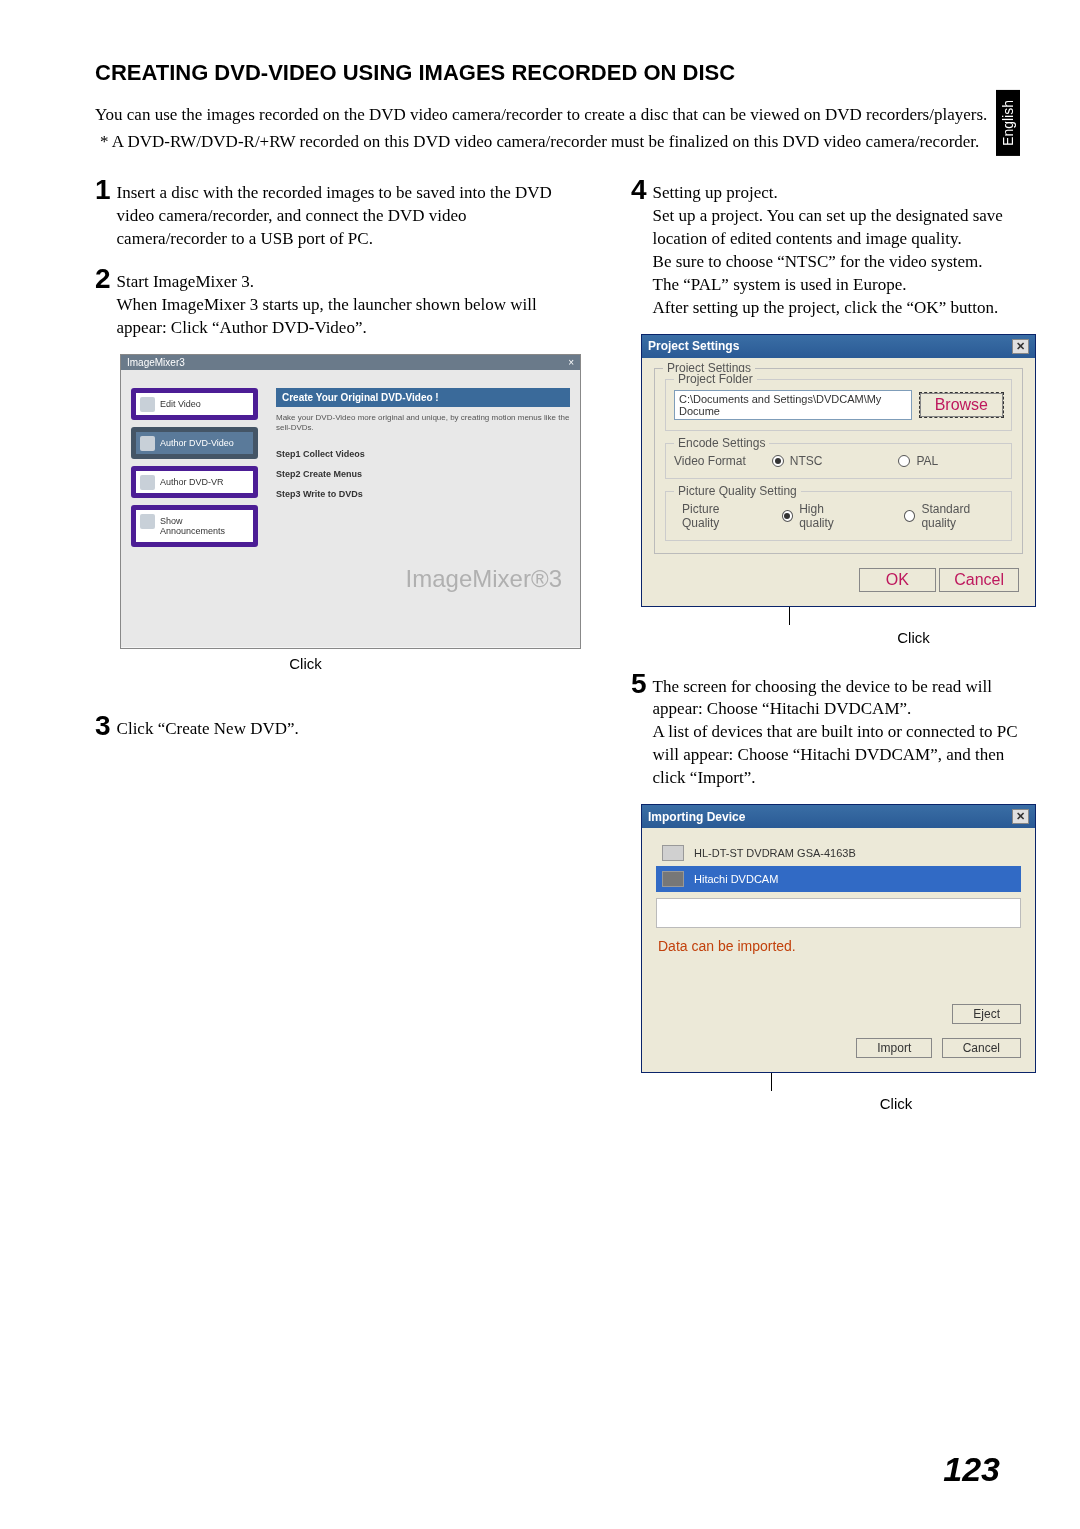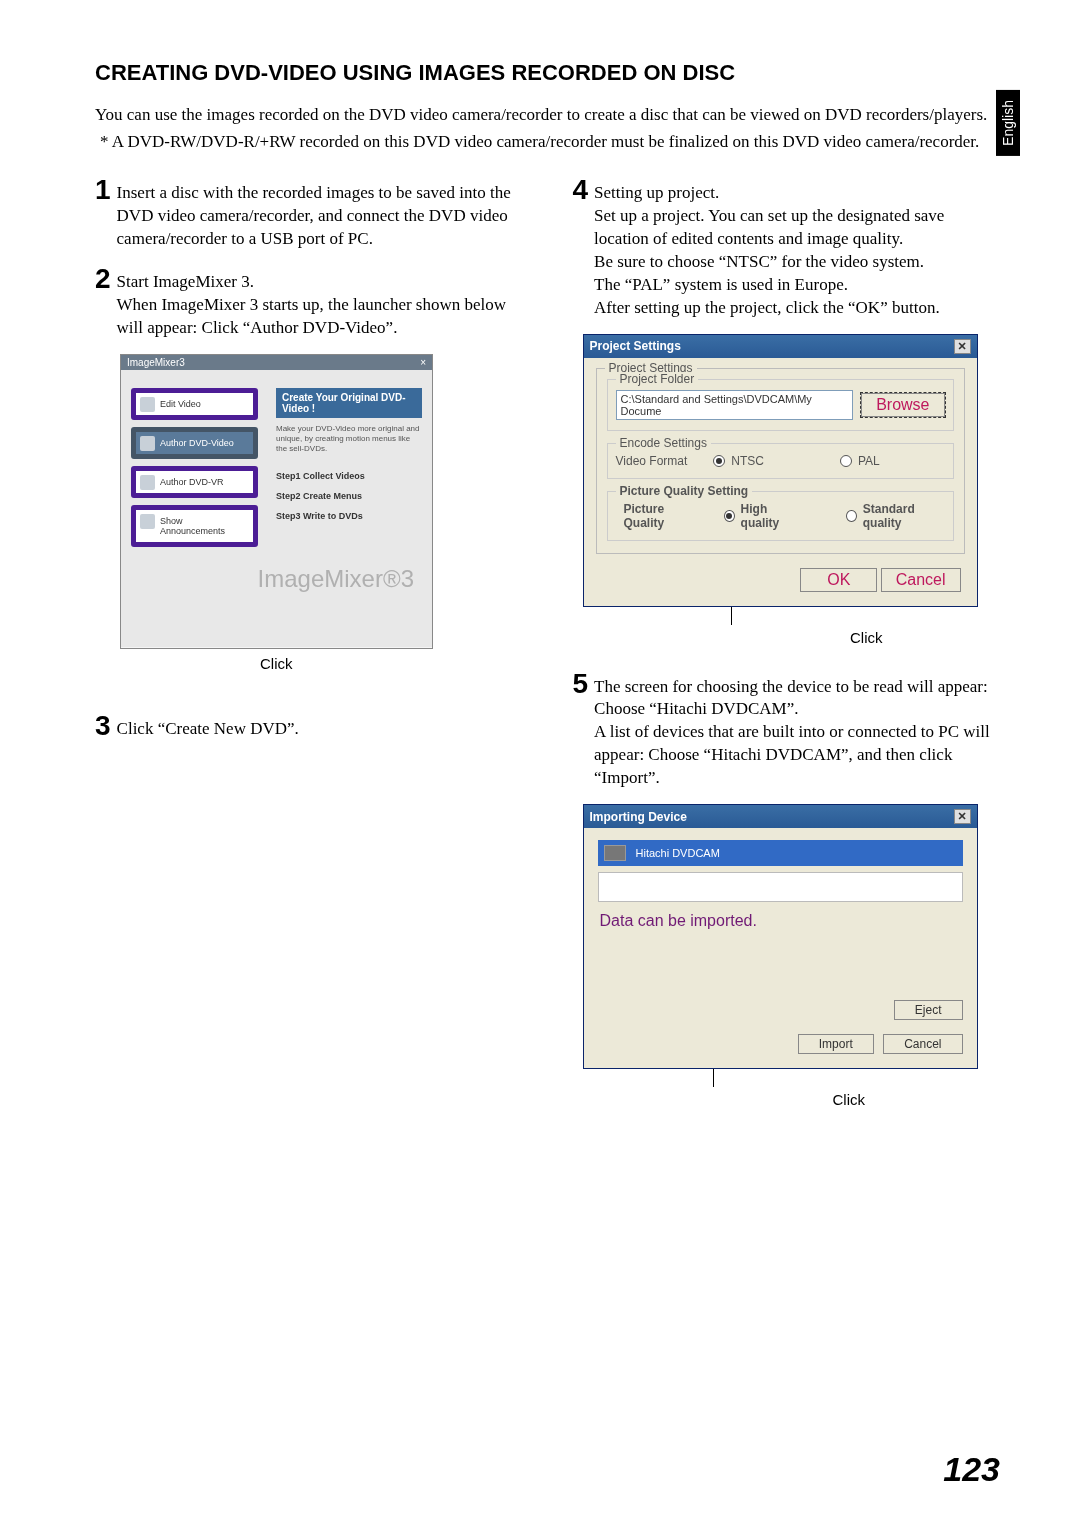--- a/index.html
+++ b/index.html
@@ -78,21 +78,21 @@
   .click-label-right {
     text-align: center;
     font-family: Arial, sans-serif;
     font-size: 15px;
     margin-top: 4px;
     margin-left: 150px;
   }
 
   
   .launcher {
-    width: 313px;
+    width: 461px;
     height: 295px;
     border: 1px solid #888;
     background: #f5f5f5;
     position: relative;
     font-family: Arial, sans-serif;
   }
   .launcher-title {
     background: #6a7a8a;
     color: #fff;
     font-size: 10px;
@@ -289,23 +289,23 @@
     background: #d0d0d0;
     border: 1px solid #999;
   }
   .id-blank {
     border: 1px solid #bbb;
     background: #fff;
     height: 30px;
     margin: 2px 14px 10px;
   }
   .id-status {
-    font-size: 16px;
-    color: #701a75;
-    margin: 6px 16px 64px;
+    font-size: 14px;
+    color: #c2410c;
+    margin: 6px 16px 44px;
   }
   .id-buttons {
     text-align: right;
     padding: 6px 14px 14px;
   }
   .id-btn {
     border: 1px solid #888;
     background: #ece9d8;
     padding: 2px 20px;
     font-size: 12px;
@@ -415,21 +415,21 @@
           <span>Project Settings</span>
           <span class="ps-close">✕</span>
         </div>
         <div class="ps-body">
           <div class="ps-fieldset">
             <div class="ps-legend">Project Settings</div>
 
             <div class="ps-inner-fieldset">
               <div class="ps-legend">Project Folder</div>
               <div class="ps-row">
-                <div class="ps-input">C:\Standard and Settings\DVDCAM\My Docume</div>
+                <div class="ps-input">C:\Documents and Settings\DVDCAM\My Docume</div>
                 <button class="ps-btn highlight">Browse</button>
               </div>
             </div>
 
             <div class="ps-inner-fieldset">
               <div class="ps-legend">Encode Settings</div>
               <div class="ps-row" style="gap:26px;">
                 <span>Video Format</span>
                 <span class="radio-row">
                   <span class="radio-circle">
@@ -437,21 +437,21 @@
                     </span>
                   <span>NTSC</span>
                 </span>
                 <span class="radio-row" style="margin-left:50px;">
                   <span class="radio-circle"></span>
                   <span>PAL</span>
                 </span>
               </div>
             </div>
 
-            <div class="ps-inner-fieldset" style="margin-bottom:0;font-weight:bold;">
+            <div class="ps-inner-fieldset" style="margin-bottom:0;">
               <div class="ps-legend">Picture Quality Setting</div>
               <div class="ps-row" style="gap:26px;margin-left:8px;">
                 <span>Picture Quality</span>
                 <span class="radio-row">
                   <span class="radio-circle">
                       <span class="radio-dot"></span>
                     </span>
                   <span>High quality</span>
                 </span>
                 <span class="radio-row" style="margin-left:20px;">
@@ -477,20 +477,24 @@
 A list of devices that are built into or connected to PC will appear: Choose “Hitachi DVDCAM”, and then click “Import”.</div>
     </div>
 
     <div class="figure-box" style="margin-left:10px;">
       <div class="id-dialog">
         <div class="ps-title">
           <span>Importing Device</span>
           <span class="ps-close">✕</span>
         </div>
         <div class="id-list">
+          <div class="id-item">
+            <span class="id-icon"></span>
+            <span>HL-DT-ST DVDRAM GSA-4163B</span>
+          </div>
           <div class="id-item selected">
             <span class="id-icon" style="background:#777;"></span>
             <span>Hitachi DVDCAM</span>
           </div>
         </div>
         <div class="id-blank"></div>
         <div class="id-status">Data can be imported.</div>
         <div class="id-buttons">
           <button class="id-btn">Eject</button>
         </div>

